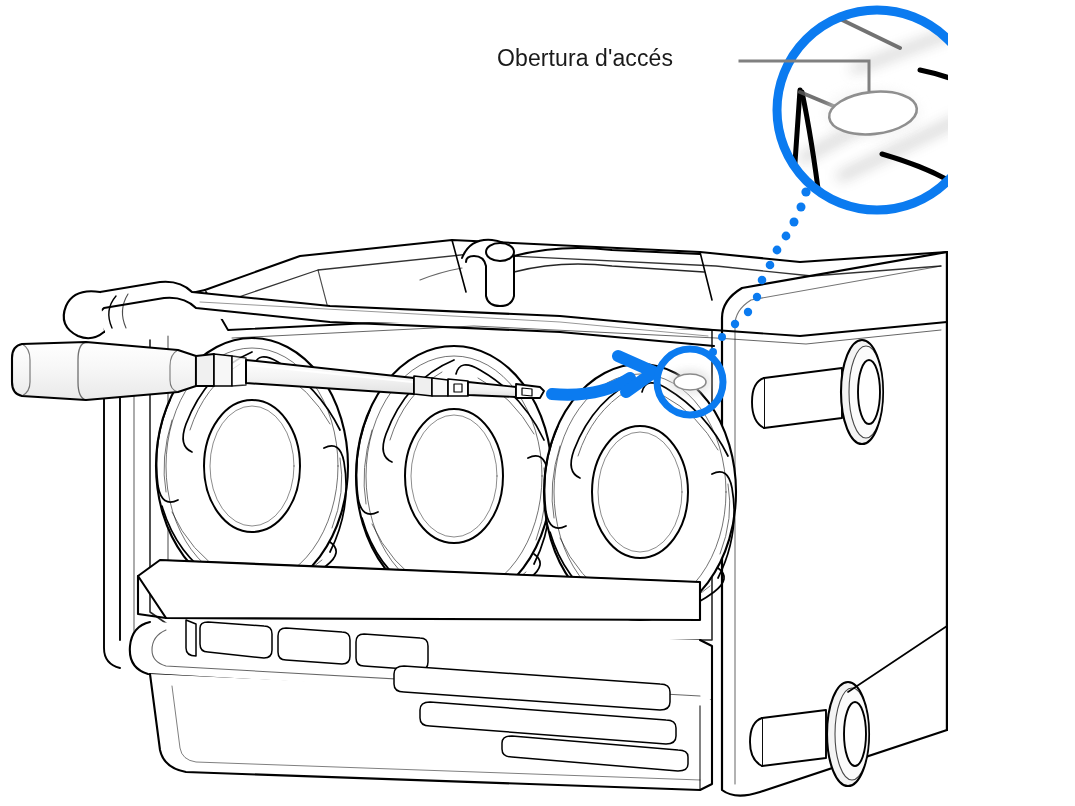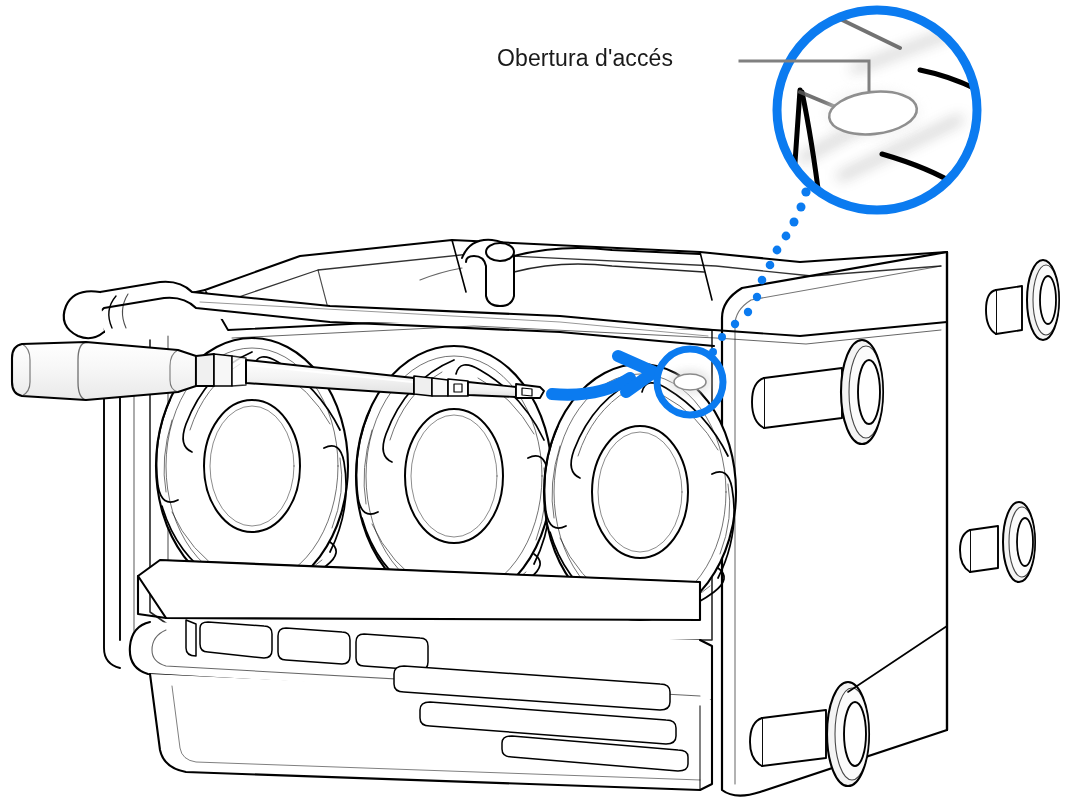--- a/index.html
+++ b/index.html
@@ -6,21 +6,21 @@
   html, body {
     margin: 0;
     padding: 0;
     background: #ffffff;
   }
   body {
     font-family: "Liberation Sans", "DejaVu Sans", sans-serif;
   }
   #stage {
     position: relative;
-    width: 1075px;
+    width: 948px;
     height: 806px;
     background: #0ea5e9;
     overflow: hidden;
   }
   #artboard {
     position: absolute;
     inset: 0;
     width: 1075px;
     height: 806px;
     display: block;

